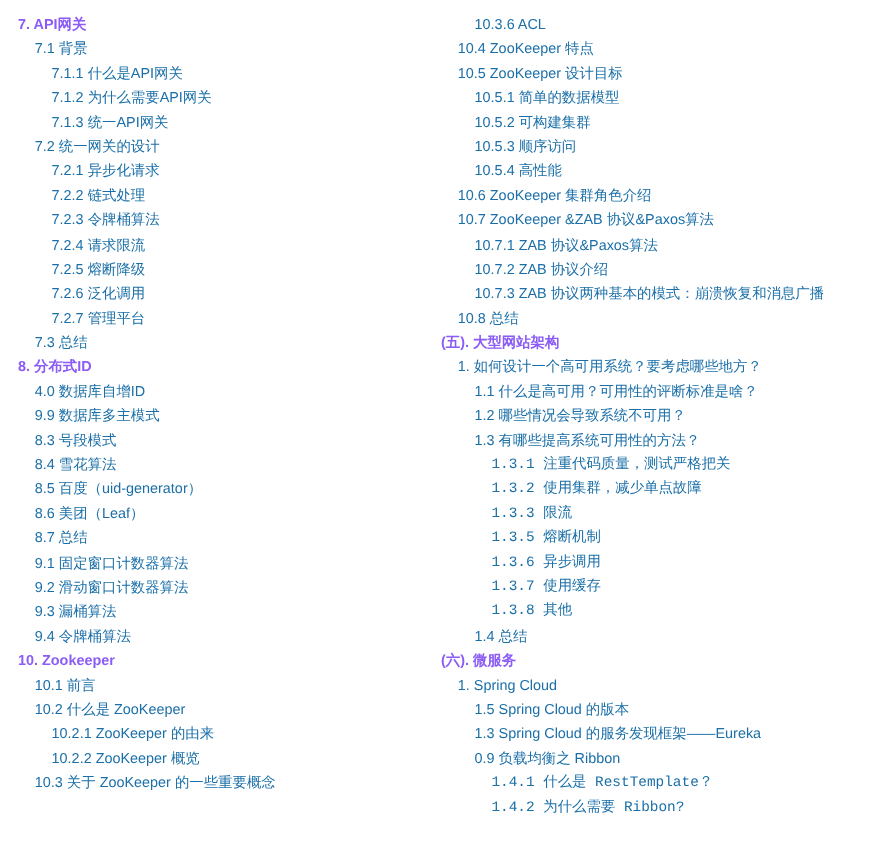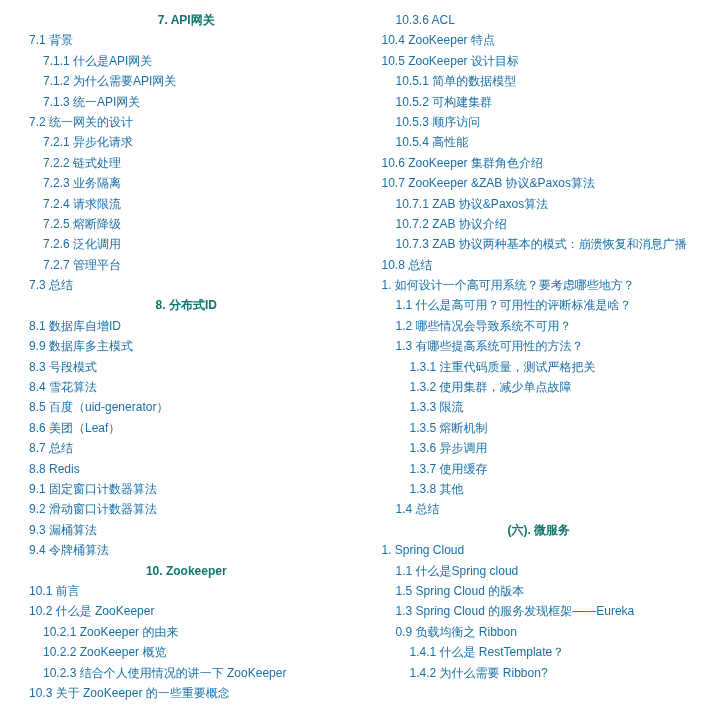--- a/index.html
+++ b/index.html
@@ -20,93 +20,91 @@
     .col {
       flex: 1;
       line-height: 1.7;
     }
     .item {
       display: block;
       color: #1a6fa8;
       cursor: pointer;
       white-space: nowrap;
     }
-    .indent-0 { padding-left: 0px; font-weight: bold; color: #0f766e; text-align: center; }
+    .indent-0 { padding-left: 0px; font-weight: bold; color: #8b5cf6; }
     .indent-1 { padding-left: 14px; }
     .indent-2 { padding-left: 28px; }
-    .indent-3 { padding-left: 42px; }
+    .indent-3 { padding-left: 42px; font-family: Liberation Mono, monospace; }
   </style>
 </head>
 <body>
 
 <div class="toc-container">
   <div class="col" id="left-col">
       <span class="item indent-0">7. API网关</span>
       <span class="item indent-1">7.1 背景</span>
       <span class="item indent-2">7.1.1 什么是API网关</span>
       <span class="item indent-2">7.1.2 为什么需要API网关</span>
       <span class="item indent-2">7.1.3 统一API网关</span>
       <span class="item indent-1">7.2 统一网关的设计</span>
       <span class="item indent-2">7.2.1 异步化请求</span>
       <span class="item indent-2">7.2.2 链式处理</span>
-      <span class="item indent-2">7.2.3 业务隔离</span>
+      <span class="item indent-2">7.2.3 令牌桶算法</span>
       <span class="item indent-2">7.2.4 请求限流</span>
       <span class="item indent-2">7.2.5 熔断降级</span>
       <span class="item indent-2">7.2.6 泛化调用</span>
       <span class="item indent-2">7.2.7 管理平台</span>
       <span class="item indent-1">7.3 总结</span>
       <span class="item indent-0">8. 分布式ID</span>
-      <span class="item indent-1">8.1 数据库自增ID</span>
+      <span class="item indent-1">4.0 数据库自增ID</span>
       <span class="item indent-1">9.9 数据库多主模式</span>
       <span class="item indent-1">8.3 号段模式</span>
       <span class="item indent-1">8.4 雪花算法</span>
       <span class="item indent-1">8.5 百度（uid-generator）</span>
       <span class="item indent-1">8.6 美团（Leaf）</span>
       <span class="item indent-1">8.7 总结</span>
-      <span class="item indent-1">8.8 Redis</span>
       <span class="item indent-1">9.1 固定窗口计数器算法</span>
       <span class="item indent-1">9.2 滑动窗口计数器算法</span>
       <span class="item indent-1">9.3 漏桶算法</span>
       <span class="item indent-1">9.4 令牌桶算法</span>
       <span class="item indent-0">10. Zookeeper</span>
       <span class="item indent-1">10.1 前言</span>
       <span class="item indent-1">10.2 什么是 ZooKeeper</span>
       <span class="item indent-2">10.2.1 ZooKeeper 的由来</span>
       <span class="item indent-2">10.2.2 ZooKeeper 概览</span>
-      <span class="item indent-2">10.2.3 结合个人使用情况的讲一下 ZooKeeper</span>
       <span class="item indent-1">10.3 关于 ZooKeeper 的一些重要概念</span>
     </div>
   <div class="col" id="right-col">
       <span class="item indent-2">10.3.6 ACL</span>
       <span class="item indent-1">10.4 ZooKeeper 特点</span>
       <span class="item indent-1">10.5 ZooKeeper 设计目标</span>
       <span class="item indent-2">10.5.1 简单的数据模型</span>
       <span class="item indent-2">10.5.2 可构建集群</span>
       <span class="item indent-2">10.5.3 顺序访问</span>
       <span class="item indent-2">10.5.4 高性能</span>
       <span class="item indent-1">10.6 ZooKeeper 集群角色介绍</span>
       <span class="item indent-1">10.7 ZooKeeper &amp;ZAB 协议&amp;Paxos算法</span>
       <span class="item indent-2">10.7.1 ZAB 协议&amp;Paxos算法</span>
       <span class="item indent-2">10.7.2 ZAB 协议介绍</span>
       <span class="item indent-2">10.7.3 ZAB 协议两种基本的模式：崩溃恢复和消息广播</span>
       <span class="item indent-1">10.8 总结</span>
+      <span class="item indent-0">(五). 大型网站架构</span>
       <span class="item indent-1">1. 如何设计一个高可用系统？要考虑哪些地方？</span>
       <span class="item indent-2">1.1 什么是高可用？可用性的评断标准是啥？</span>
       <span class="item indent-2">1.2 哪些情况会导致系统不可用？</span>
       <span class="item indent-2">1.3 有哪些提高系统可用性的方法？</span>
       <span class="item indent-3">1.3.1 注重代码质量，测试严格把关</span>
       <span class="item indent-3">1.3.2 使用集群，减少单点故障</span>
       <span class="item indent-3">1.3.3 限流</span>
       <span class="item indent-3">1.3.5 熔断机制</span>
       <span class="item indent-3">1.3.6 异步调用</span>
       <span class="item indent-3">1.3.7 使用缓存</span>
       <span class="item indent-3">1.3.8 其他</span>
       <span class="item indent-2">1.4 总结</span>
       <span class="item indent-0">(六). 微服务</span>
       <span class="item indent-1">1. Spring Cloud</span>
-      <span class="item indent-2">1.1 什么是Spring cloud</span>
       <span class="item indent-2">1.5 Spring Cloud 的版本</span>
       <span class="item indent-2">1.3 Spring Cloud 的服务发现框架——Eureka</span>
       <span class="item indent-2">0.9 负载均衡之 Ribbon</span>
       <span class="item indent-3">1.4.1 什么是 RestTemplate？</span>
       <span class="item indent-3">1.4.2 为什么需要 Ribbon?</span>
     </div>
 </div>
 
 </body></html>

